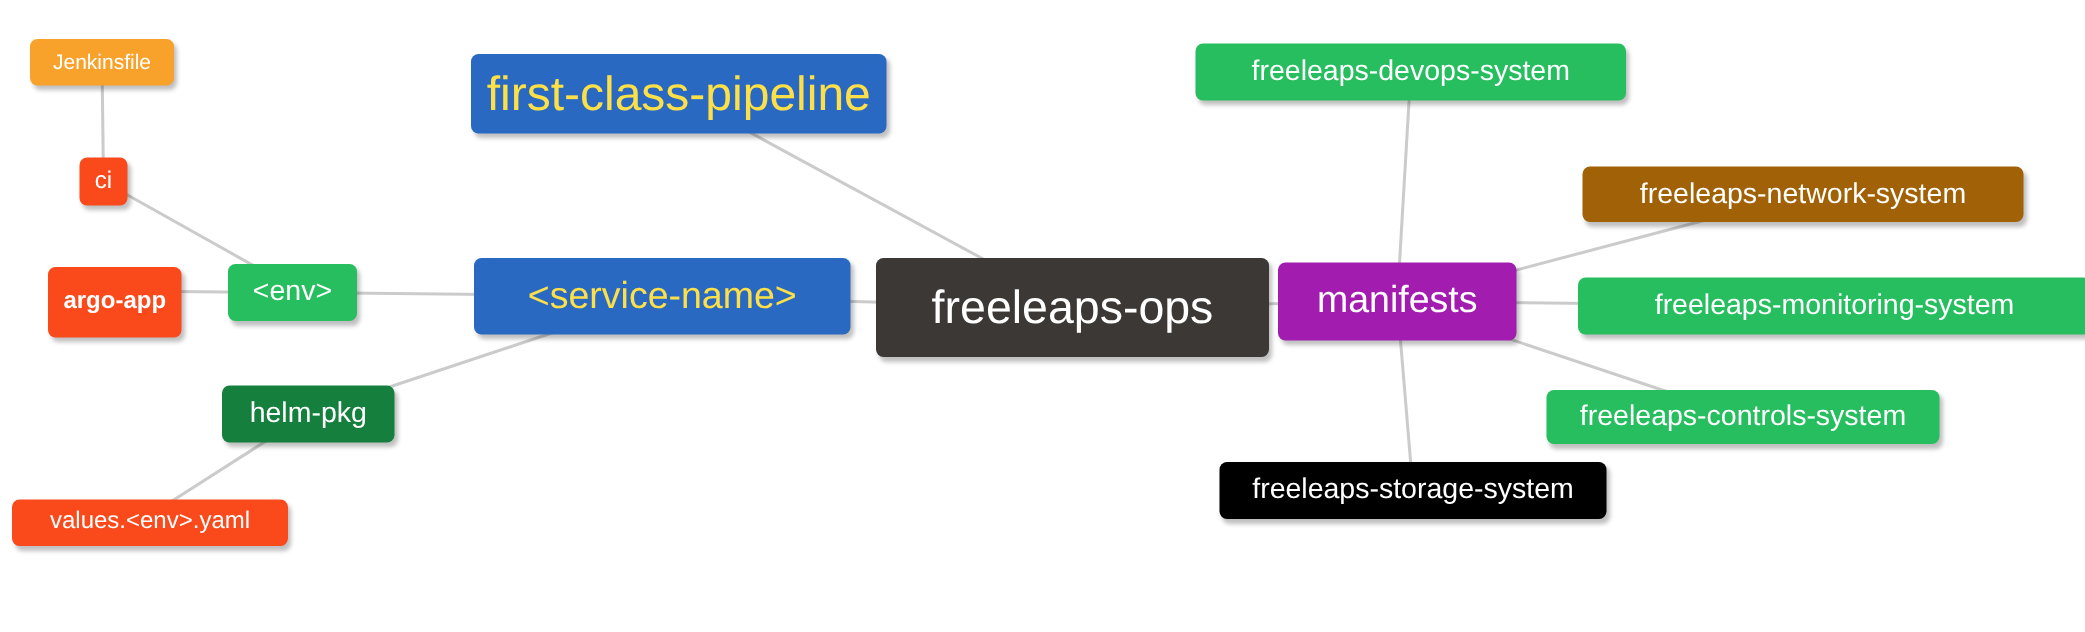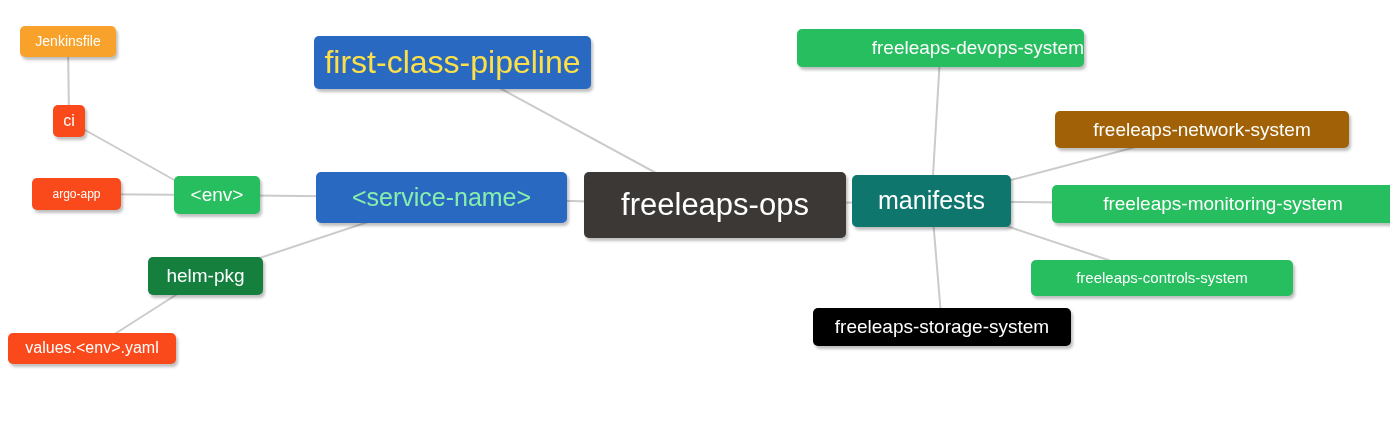--- a/index.html
+++ b/index.html
@@ -61,53 +61,53 @@
       <line x1="931.5" y1="201" x2="1162" y2="278" stroke="#CBCBCB" stroke-width="2"></line>
       <line x1="931.5" y1="201" x2="942" y2="327" stroke="#CBCBCB" stroke-width="2"></line>
     </svg>
   <div id="nodes-layer">
       <div class="node" style="left: 20px; top: 26px; width: 96px; height: 31px; font-size: 14px; background: rgb(249, 162, 43); color: rgb(255, 255, 255);">
         <span>Jenkinsfile</span>
       </div>
       <div class="node" style="left: 53px; top: 105px; width: 32px; height: 32px; font-size: 16px; background: rgb(250, 74, 27); color: rgb(255, 255, 255);">
         <span>ci</span>
       </div>
-      <div class="node" style="left: 32px; top: 178px; width: 89px; height: 32px; font-size: 12px; background: rgb(250, 74, 27); color: rgb(255, 255, 255);">
+      <div class="node" style="left: 32px; top: 178px; width: 89px; height: 47px; font-size: 16px; background: rgb(250, 74, 27); color: rgb(255, 255, 255); font-weight: bold;">
         <span>argo-app</span>
       </div>
-      <div class="node" style="left: 174px; top: 176px; width: 86px; height: 38px; font-size: 19px; background: rgb(39, 190, 95); color: rgb(255, 255, 255);">
+      <div class="node" style="left: 152px; top: 176px; width: 86px; height: 38px; font-size: 19px; background: rgb(39, 190, 95); color: rgb(255, 255, 255);">
         <span>&lt;env&gt;</span>
       </div>
       <div class="node" style="left: 148px; top: 257px; width: 115px; height: 38px; font-size: 19px; background: #15803d; color: rgb(255, 255, 255);">
         <span>helm-pkg</span>
       </div>
-      <div class="node" style="left: 8px; top: 333px; width: 168px; height: 31px; font-size: 16px; background: rgb(250, 74, 27); color: rgb(255, 255, 255);">
+      <div class="node" style="left: 8px; top: 333px; width: 184px; height: 31px; font-size: 16px; background: rgb(250, 74, 27); color: rgb(255, 255, 255);">
         <span>values.&lt;env&gt;.yaml</span>
       </div>
       <div class="node" style="left: 314px; top: 36px; width: 277px; height: 53px; font-size: 32px; background: rgb(42, 105, 194); color: #fde047;">
         <span>first-class-pipeline</span>
       </div>
-      <div class="node" style="left: 316px; top: 172px; width: 251px; height: 51px; font-size: 25px; background: rgb(42, 105, 194); color: #86efac;">
+      <div class="node" style="left: 316px; top: 172px; width: 251px; height: 51px; font-size: 25px; background: rgb(42, 105, 194); color: #fde047;">
         <span>&lt;service-name&gt;</span>
       </div>
       <div class="node" style="left: 584px; top: 172px; width: 262px; height: 66px; font-size: 31px; background: rgb(59, 56, 54); color: rgb(255, 255, 255);">
         <span>freeleaps-ops</span>
       </div>
-      <div class="node" style="left: 852px; top: 175px; width: 159px; height: 52px; font-size: 25px; background: #0f766e; color: rgb(255, 255, 255);">
+      <div class="node" style="left: 852px; top: 175px; width: 159px; height: 52px; font-size: 25px; background: #a21caf; color: rgb(255, 255, 255);">
         <span>manifests</span>
       </div>
-      <div class="node" style="left: 797px; top: 29px; width: 287px; height: 38px; font-size: 19px; background: rgb(39, 190, 95); color: rgb(255, 255, 255); justify-content: flex-end;">
+      <div class="node" style="left: 797px; top: 29px; width: 287px; height: 38px; font-size: 19px; background: rgb(39, 190, 95); color: rgb(255, 255, 255);">
         <span>freeleaps-devops-system</span>
       </div>
       <div class="node" style="left: 1055px; top: 111px; width: 294px; height: 37px; font-size: 19px; background: #a16207; color: rgb(255, 255, 255);">
         <span>freeleaps-network-system</span>
       </div>
       <div class="node" style="left: 1052px; top: 185px; width: 342px; height: 38px; font-size: 19px; background: rgb(39, 190, 95); color: rgb(255, 255, 255);">
         <span>freeleaps-monitoring-system</span>
       </div>
-      <div class="node" style="left: 1031px; top: 260px; width: 262px; height: 36px; font-size: 15px; background: rgb(39, 190, 95); color: rgb(255, 255, 255);">
+      <div class="node" style="left: 1031px; top: 260px; width: 262px; height: 36px; font-size: 19px; background: rgb(39, 190, 95); color: rgb(255, 255, 255);">
         <span>freeleaps-controls-system</span>
       </div>
       <div class="node" style="left: 813px; top: 308px; width: 258px; height: 38px; font-size: 19px; background: #000000; color: rgb(255, 255, 255);">
         <span>freeleaps-storage-system</span>
       </div>
     </div>
 </div>
 
 </body></html>

